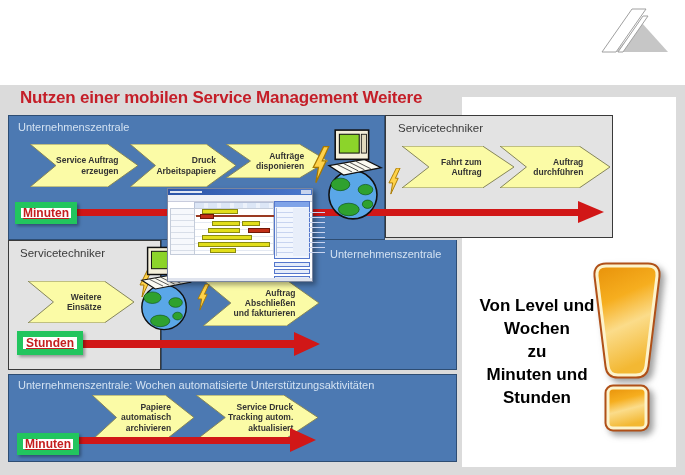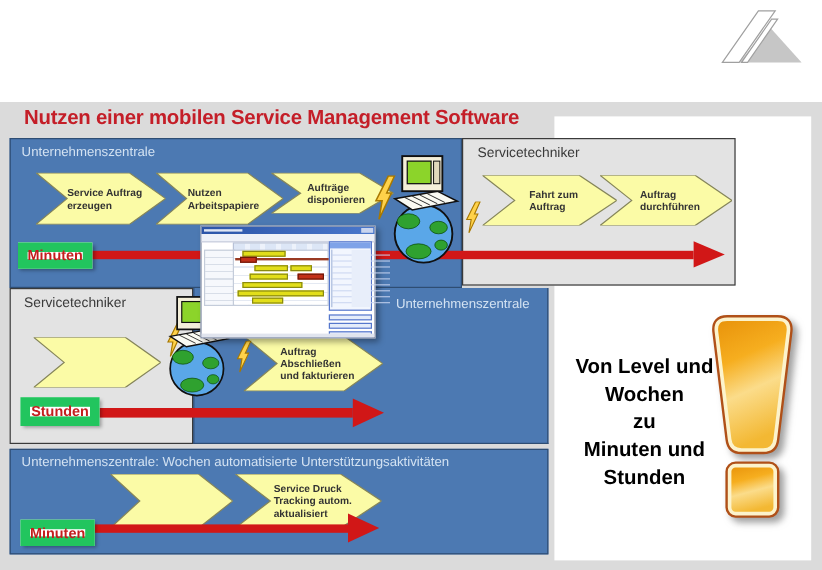--- a/index.html
+++ b/index.html
@@ -18,29 +18,29 @@
   
   #page-title{left:20px;top:88px;font-size:17px;font-weight:bold;color:#C41E28;z-index:2;letter-spacing:-0.2px;}
   .panel-label{z-index:3;font-size:11px;white-space:nowrap;}
   .lbl-light{color:#D3E2F2;}
   .lbl-dark{color:#3A3A3A;}
   
   .chev{z-index:3;}
   .chev svg{position:absolute;left:0;top:0;width:100%;height:100%;}
   .chev polygon{fill:#FBFBA6;stroke:#85855A;stroke-width:1;vector-effect:non-scaling-stroke;}
   .chev-label{position:absolute;left:20%;right:14%;top:0;bottom:0;display:flex;align-items:center;justify-content:center;
-              text-align:left;font-size:8.5px;line-height:1.2;font-weight:600;color:#333;white-space:pre-line;}
+              text-align:right;font-size:8.5px;line-height:1.2;font-weight:600;color:#333;white-space:pre-line;}
   
   .ra-bar{background:#D11717;z-index:3;}
   .ra-head{width:0;height:0;border-top:11px solid transparent;border-bottom:11px solid transparent;
            border-left:26px solid #D11717;z-index:3;}
   .ra-head.big{border-top-width:12px;border-bottom-width:12px;}
   
-  .badge{z-index:4;background:#FFF;border:8px solid #22c55e;color:#C41E1E;font-size:12px;font-weight:bold;
-         display:flex;align-items:center;justify-content:center;box-shadow:2px 2px 3px rgba(0,0,0,.35);box-sizing:border-box;}
+  .badge{z-index:4;background:#FFF;border:6px solid #22c55e;color:#C41E1E;font-size:12px;font-weight:bold;
+         display:flex;align-items:center;justify-content:center;box-shadow:2px 2px 3px rgba(0,0,0,.35);box-sizing:border-box;text-decoration:underline;}
   
   .bolt{z-index:4;}
   .bolt polygon{fill:#FFD24A;stroke:#A87800;stroke-width:1;}
   
   .pcicon{z-index:4;}
   
   #callout-text{left:462px;top:294px;width:150px;z-index:3;text-align:center;font-size:17px;font-weight:bold;
                 color:#000;line-height:23px;white-space:pre-line;}
   #exclamation{left:590px;top:262px;width:74px;height:172px;z-index:3;filter:drop-shadow(4px 4px 3px rgba(80,80,80,.55));}
   
@@ -83,21 +83,21 @@
   <div class="abs" id="white-right-panel"></div>
 
   <div class="abs" id="logo">
     <svg width="100" height="48" viewBox="0 0 100 48">
       <polygon points="34,46 59,16 86,46" fill="#C6C6C6"></polygon>
       <polygon points="20,46 50,3 64,3 34,46" fill="#FFFFFF" stroke="#A0A0A0" stroke-width="1"></polygon>
       <polygon points="36,46 61,10 66,10 41,46" fill="#FFFFFF" stroke="#A0A0A0" stroke-width="1"></polygon>
     </svg>
   </div>
 
-  <div class="abs" id="page-title">Nutzen einer mobilen Service Management Software</div>
+  <div class="abs" id="page-title">Nutzen einer mobilen Service Management Weitere</div>
 
   <div class="abs panel" id="panel-top-left"></div>
   <div class="abs panel" id="panel-top-right"></div>
   <div class="abs panel" id="panel-mid-left"></div>
   <div class="abs panel" id="panel-mid-right"></div>
   <div class="abs panel" id="panel-bottom"></div>
 
   <div class="abs panel-label lbl-light" style="left:18px;top:121px;">Unternehmenszentrale</div>
   <div class="abs panel-label lbl-dark" style="left:398px;top:122px;font-size:11.5px;">Servicetechniker</div>
   <div class="abs panel-label lbl-dark" style="left:20px;top:247px;font-size:11.5px;">Servicetechniker</div>
@@ -108,21 +108,21 @@
     <svg viewBox="0 0 100 42" preserveAspectRatio="none">
         <polygon points="0,0 72,0 100,21 72,42 0,42 24,21"></polygon>
       </svg>
     <span class="chev-label">Service Auftrag
 erzeugen</span>
   </div>
   <div class="abs chev" style="left:130px;top:144px;width:106px;height:43px;">
     <svg viewBox="0 0 100 42" preserveAspectRatio="none">
         <polygon points="0,0 72,0 100,21 72,42 0,42 24,21"></polygon>
       </svg>
-    <span class="chev-label">Nutzen
+    <span class="chev-label">Druck
 Arbeitspapiere</span>
   </div>
   <div class="abs chev" style="left:226px;top:144px;width:102px;height:34px;">
     <svg viewBox="0 0 100 42" preserveAspectRatio="none">
         <polygon points="0,0 72,0 100,21 72,42 0,42 24,21"></polygon>
       </svg>
     <span class="chev-label">Aufträge
 disponieren</span>
   </div>
 
@@ -138,34 +138,39 @@
         <polygon points="0,0 72,0 100,21 72,42 0,42 24,21"></polygon>
       </svg>
     <span class="chev-label">Auftrag
 durchführen</span>
   </div>
 
   <div class="abs chev" style="left:28px;top:281px;width:106px;height:42px;">
     <svg viewBox="0 0 100 42" preserveAspectRatio="none">
         <polygon points="0,0 72,0 100,21 72,42 0,42 24,21"></polygon>
       </svg>
+    <span class="chev-label">Weitere
+Einsätze</span>
   </div>
   <div class="abs chev" style="left:203px;top:280px;width:116px;height:46px;">
     <svg viewBox="0 0 100 42" preserveAspectRatio="none">
         <polygon points="0,0 72,0 100,21 72,42 0,42 24,21"></polygon>
       </svg>
     <span class="chev-label">Auftrag
 Abschließen
 und fakturieren</span>
   </div>
 
   <div class="abs chev" style="left:92px;top:395px;width:102px;height:45px;">
     <svg viewBox="0 0 100 42" preserveAspectRatio="none">
         <polygon points="0,0 72,0 100,21 72,42 0,42 24,21"></polygon>
       </svg>
+    <span class="chev-label">Papiere
+automatisch
+archivieren</span>
   </div>
   <div class="abs chev" style="left:196px;top:395px;width:122px;height:45px;">
     <svg viewBox="0 0 100 42" preserveAspectRatio="none">
         <polygon points="0,0 72,0 100,21 72,42 0,42 24,21"></polygon>
       </svg>
     <span class="chev-label">Service Druck
 Tracking autom.
 aktualisiert</span>
   </div>
 

